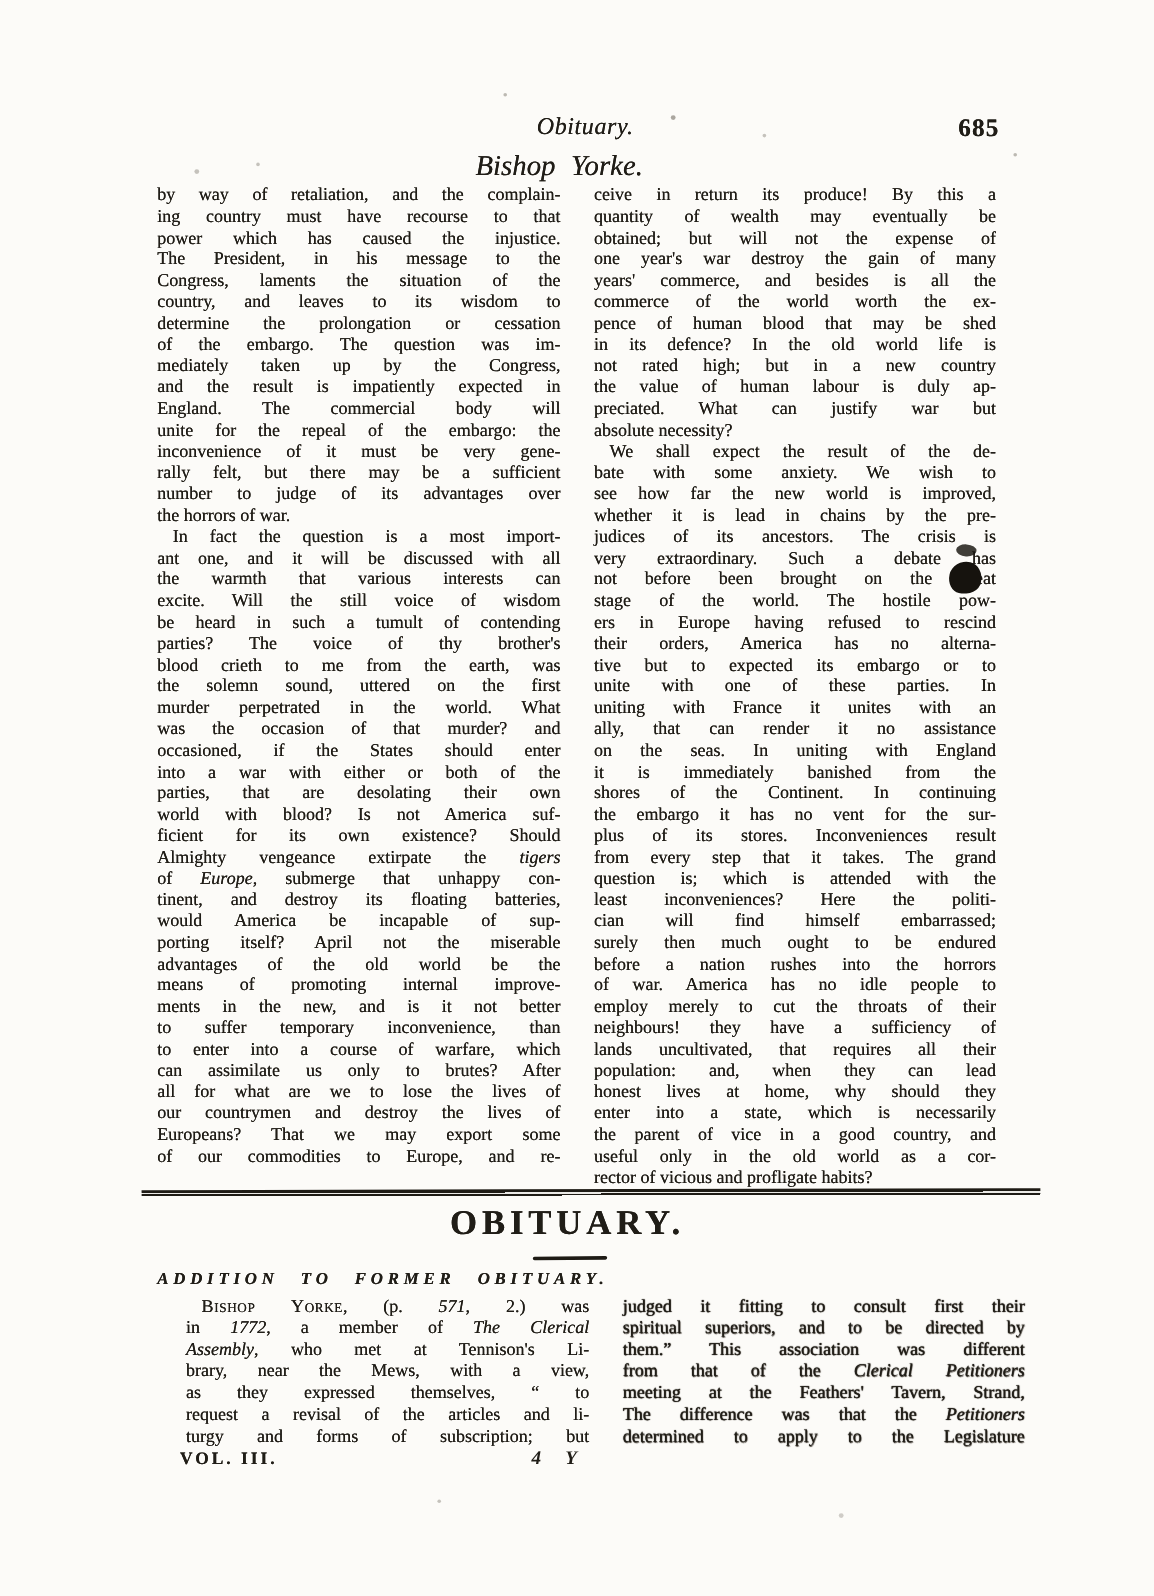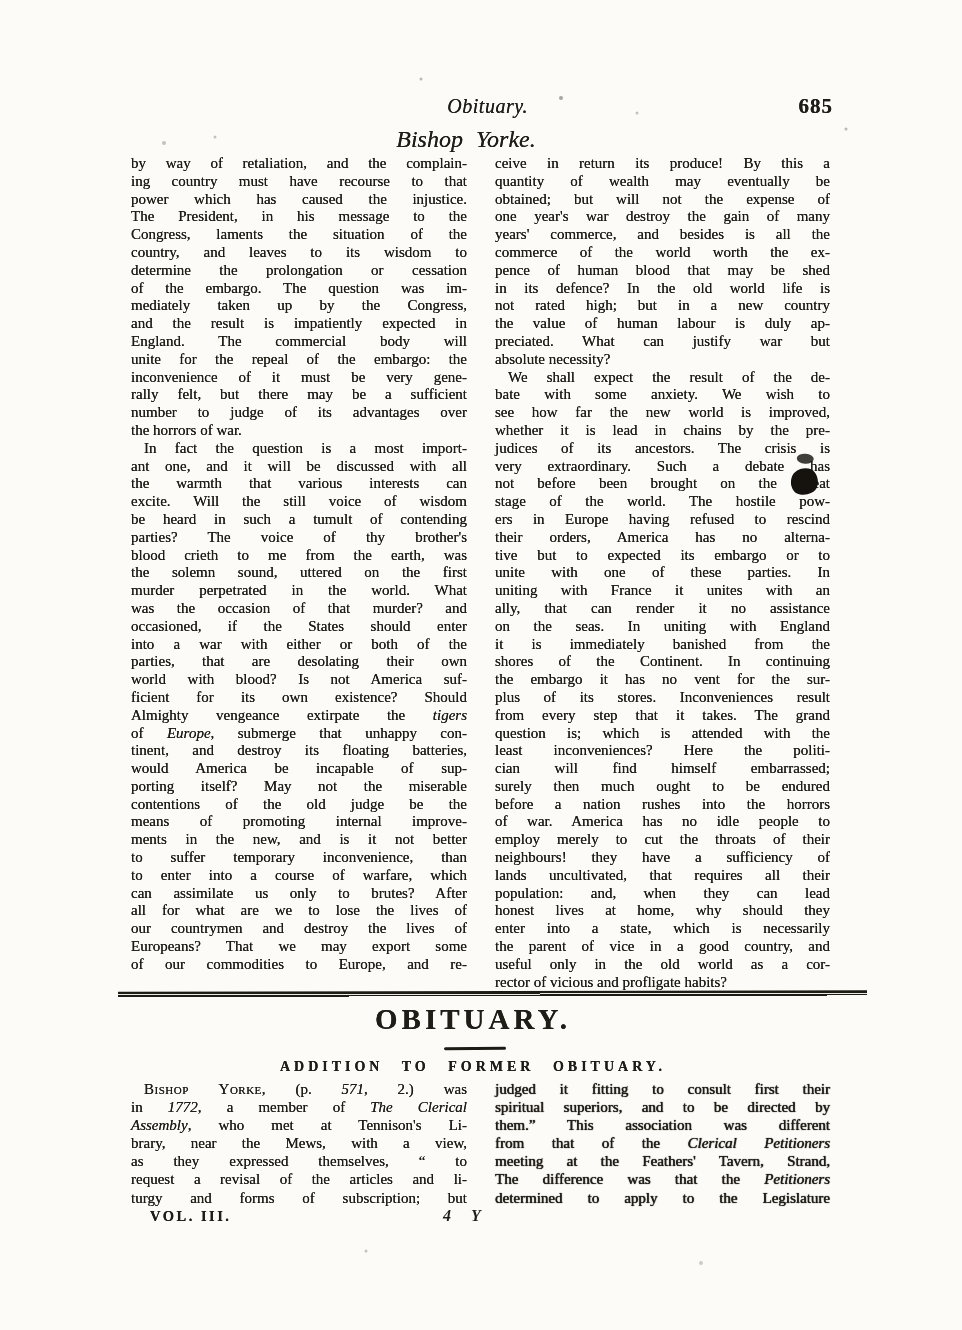--- a/index.html
+++ b/index.html
@@ -25,21 +25,21 @@
   }
   .sub-head {
     position:absolute; left:131px; top:126px; width:684px;
     text-align:center; transform:translateX(-7px);
     font-style:italic; font-size:24px; word-spacing:7px;
     text-shadow: 0 0 0.5px currentColor;
   }
   
   .cols { position:absolute; left:131px; display:flex; gap:28px; }
   .cols.top { top:155px; }
-  .cols.bottom { top:1080px; }
+  .cols.bottom { top:1080px;margin-left:24px; }
   .col { overflow:visible; }
   .col.c-left  { width:336px; }
   .col.c-right { width:335px; }
   .cols.top .line    { line-height:17.8px; }
   .cols.bottom .line { line-height:18.1px; }
   .line {
     font-size:15px;
     text-align:justify; text-align-last:justify;
     white-space:normal;
     text-shadow: 0 0 0.35px currentColor;
@@ -58,22 +58,22 @@
     position:absolute; left:131px; top:1002px; width:684px; margin:0;
     text-align:center; font-size:29px; line-height:34px; font-weight:bold;
     letter-spacing:4px; text-shadow: 0 0 0.5px currentColor;
   }
   .short-rule {
     position:absolute; left:444px; top:1047px; width:62px; height:3.4px;
     background:#1e1b15; transform: rotate(-0.6deg); border-radius:2px;
   }
   .addition-head {
     position:absolute; left:131px; top:1058px; width:684px; margin:0;
-    text-align:center; font-size:14px; line-height:18px; font-weight:bold;
-    letter-spacing:4px; word-spacing:11px; text-shadow: 0 0 0.4px currentColor;
+    font-size:14px; line-height:18px; font-weight:bold;
+    letter-spacing:4px; word-spacing:11px; text-shadow: 0 0 0.4px currentColor; font-style: italic;
   }
   
   .page-footer { position:absolute; left:131px; top:1207px; width:702px; display:flex; font-size:15px; }
   .f-left { width:336px; display:flex; align-items:baseline; }
   .f-right { flex:1; padding-left:9px; }
   .vol { margin-left:19px; font-weight:bold; letter-spacing:2.5px; font-size:14.5px; text-shadow:0 0 0.4px currentColor; }
   .sig { margin-left:auto; margin-right:16px; font-weight:bold; font-style:italic; font-size:16px; }
   .catch { font-weight:bold; font-style:italic; font-size:16px; margin-left:-5px; }
   
   .ink-blot {
@@ -139,22 +139,22 @@
         <div class="line">was the occasion of that murder? and</div>
         <div class="line">occasioned, if the States should enter</div>
         <div class="line">into a war with either or both of the</div>
         <div class="line">parties, that are desolating their own</div>
         <div class="line">world with blood?  Is not America suf-</div>
         <div class="line">ficient for its own existence?  Should</div>
         <div class="line">Almighty vengeance extirpate the <i>tigers</i></div>
         <div class="line">of <i>Europe</i>, submerge that unhappy con-</div>
         <div class="line">tinent, and destroy its floating batteries,</div>
         <div class="line">would America be incapable of sup-</div>
-        <div class="line">porting itself?  May not the miserable</div>
-        <div class="line">contentions of the old judge be the</div>
+        <div class="line">porting itself?  April not the miserable</div>
+        <div class="line">advantages of the old world be the</div>
         <div class="line">means of promoting internal improve-</div>
         <div class="line">ments in the new, and is it not better</div>
         <div class="line">to suffer temporary inconvenience, than</div>
         <div class="line">to enter into a course of warfare, which</div>
         <div class="line">can assimilate us only to brutes?  After</div>
         <div class="line">all for what are we to lose the lives of</div>
         <div class="line">our countrymen and destroy the lives of</div>
         <div class="line">Europeans?  That we may export some</div>
         <div class="line">of our commodities to Europe, and re-</div>
       </div>

